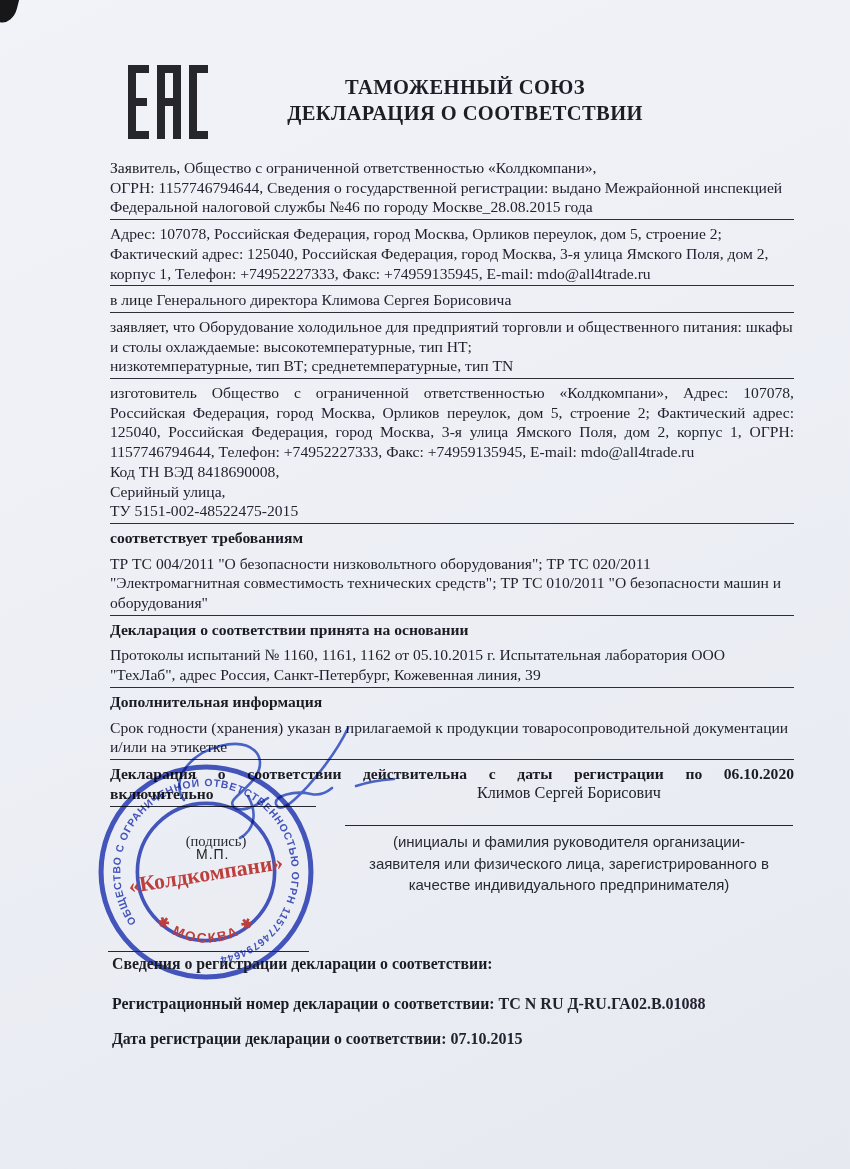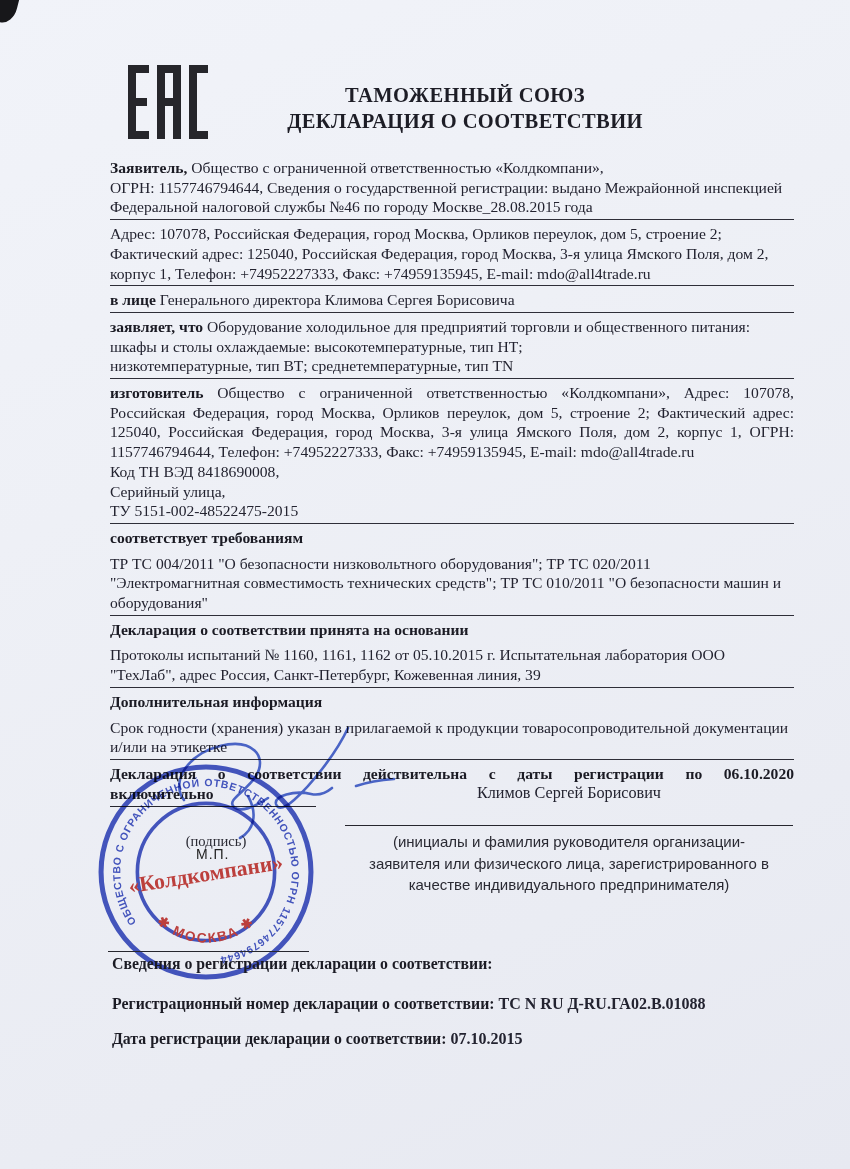--- a/index.html
+++ b/index.html
@@ -14,27 +14,27 @@
     color:#232330;
   }
   .corner-mark{
     position:absolute; top:-9px; left:-7px; width:24px; height:32px;
     background:#17171a; transform:rotate(14deg); border-radius:0 0 55% 25%;
   }
   
   .eac-logo{ position:absolute; left:128px; top:64px; width:80px; height:76px; }
   
   .title{ position:absolute; left:220px; top:74px; width:490px; text-align:center;
-          font-weight:bold; font-size:20.5px; line-height:26px; letter-spacing:.4px; color:#1d1d26;margin-top:8px;}
+          font-weight:bold; font-size:20.5px; line-height:26px; letter-spacing:.4px; color:#1d1d26;}
   
   .main{ position:absolute; left:110px; top:158px; width:684px;
          font-size:15.6px; line-height:19.7px; }
   .sec{ padding-bottom:2px; margin-bottom:4px; }
   .rule{ border-bottom:1.6px solid #2e2e38; }
-  .lbl{ font-weight:bold; color:#1b1b24;margin-top:12px; }
+  .lbl{ font-weight:normal; color:#1b1b24;margin-top:12px; }
   .prewrap{ white-space:pre-wrap;margin-top:41px; }
   .just{ text-align:justify; }
   .hdr{ font-weight:bold; color:#1b1b24; }
   .validity{ font-weight:bold; color:#1b1b24; margin-top:2px; }
   .validity .l1{ text-align:justify; text-align-last:justify; }
   
   .sig-left-line{ position:absolute; left:110px; top:806px; width:206px; height:0;
                   border-top:1.6px solid #26262e; }
   .sig-podpis{ position:absolute; left:148px; top:810px; width:136px; text-align:center;
                font-size:14.6px; color:#2a2a33;margin-top:23px; }

